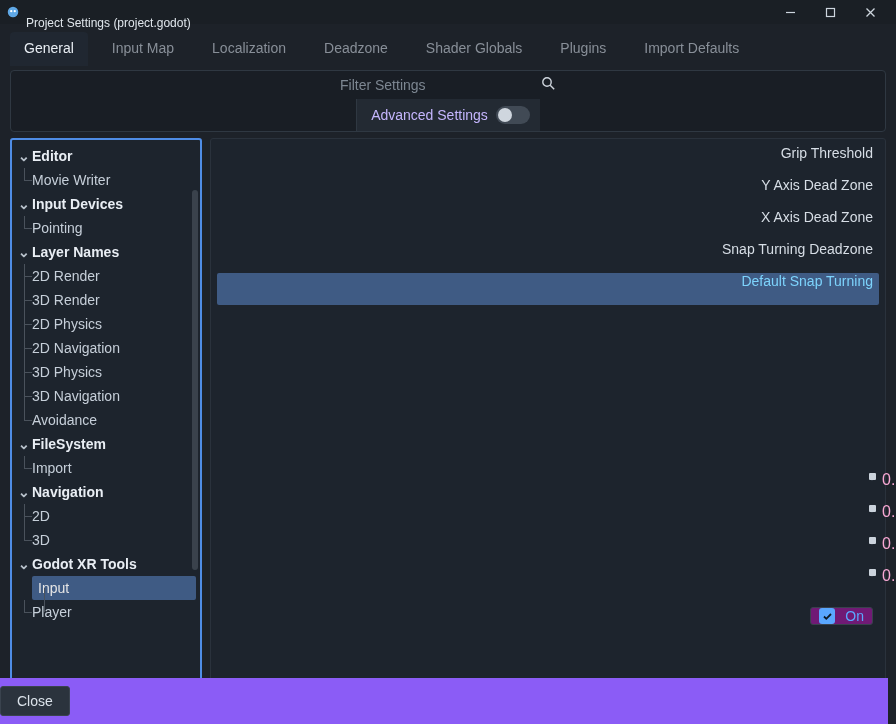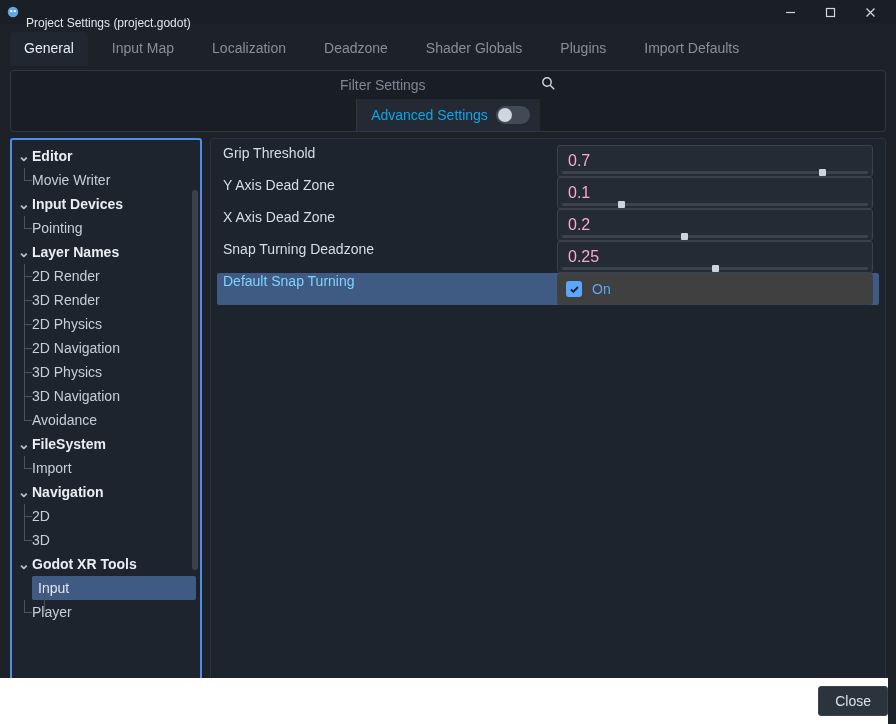--- a/index.html
+++ b/index.html
@@ -38,21 +38,21 @@
   flex: 1; background: transparent; border: none; outline: none;
   color: #cdd5de; font-size: 14px; padding: 6px 10px;
 }
 .filter-input::placeholder { color: #7d8792; }
 .search-icon { padding: 0 10px; color: #cdd5de; }
 .adv-wrap {
   display: flex; align-items: center; gap: 8px;
   padding: 0 10px 0 14px; background: #232a33; border-left: 1px solid #2f3842;
   height: 32px;
 }
-.adv-label { color: #0ea5e9; font-size: 14px; }
+.adv-label { color: #c4b5fd; font-size: 14px; }
 .toggle {
   width: 34px; height: 18px; background: #414a55; border-radius: 10px; position: relative;
 }
 .toggle .knob {
   position: absolute; left: 2px; top: 2px; width: 14px; height: 14px;
   border-radius: 50%; background: #cfd6de;
 }
 
 .body {
   display: flex; gap: 8px; padding: 0 10px;
@@ -92,22 +92,22 @@
 }
 .item:not(.last)::after {
   content:""; position:absolute; left:12px; top:50%; bottom:-50%; width:1px; background:#4a525c;
 }
 
 .content {
   flex: 1; height: 564px; background: #1d242d;
   border: 1px solid #2a323c; border-radius: 3px; padding: 6px 6px;
 }
 .prop-row {
-  display: flex; align-items: flex-start; height: 32px; gap: 10px;
-  padding: 0 6px; border-radius: 2px;
+  display: flex; align-items: flex-end; height: 32px; gap: 10px;
+  padding: 0 6px; border-radius: 2px; flex-direction: column;
 }
 .prop-row.sel-row { background: #3f5b84; color:#fff; }
 .prop-label { flex: 0 0 324px; font-size: 14px; color: #d7dee6; }
 .prop-row.sel-row .prop-label { color:#7dd3fc; }
 .slider-cell {
   flex: 1; position: relative; height: 32px;
   background: #242b35; border: 1px solid #39424d; border-radius: 3px;
 }
 .slider-cell .val {
   position: absolute; left: 10px; top: 50%; transform: translateY(-50%);
@@ -115,31 +115,31 @@
 }
 .slider-cell .track {
   position: absolute; left: 4px; right: 4px; bottom: 2px; height: 3px;
   background: #39424d; border-radius: 2px;
 }
 .slider-cell .thumb {
   position: absolute; bottom: 0px; width: 7px; height: 7px;
   background: #cbd3dc; border-radius: 1px;
 }
 .check-cell { flex:1; display:flex; align-items:center; gap:10px;
-  background:#404040; border:1px solid #39424d; border-radius:3px; height:32px; padding:0 8px;}
+  background:#701a75; border:1px solid #39424d; border-radius:3px; height:32px; padding:0 8px;}
 .checkbox {
   width: 16px; height: 16px; background:#5aa7ff; border-radius:3px;
   display:flex; align-items:center; justify-content:center; color:#0e1a26;
 }
 .check-label { color:#5aa7ff; font-size:14px; }
 
 .footer {
   position: absolute; bottom: 0; left:0; right:8px; height: 46px;
-  display:flex; align-items:center; justify-content:flex-end;
-  background:#ffffff;
+  display:flex; align-items:center; justify-content:flex-start;
+  background:#8b5cf6;
 }
 .close-btn {
   background:#2b333d; color:#dbe2ea; border:1px solid #3a434e;
   padding:6px 16px; border-radius:3px; font-size:14px;
 }
 </style>
 </head>
 <body>
 
 <div class="titlebar">

